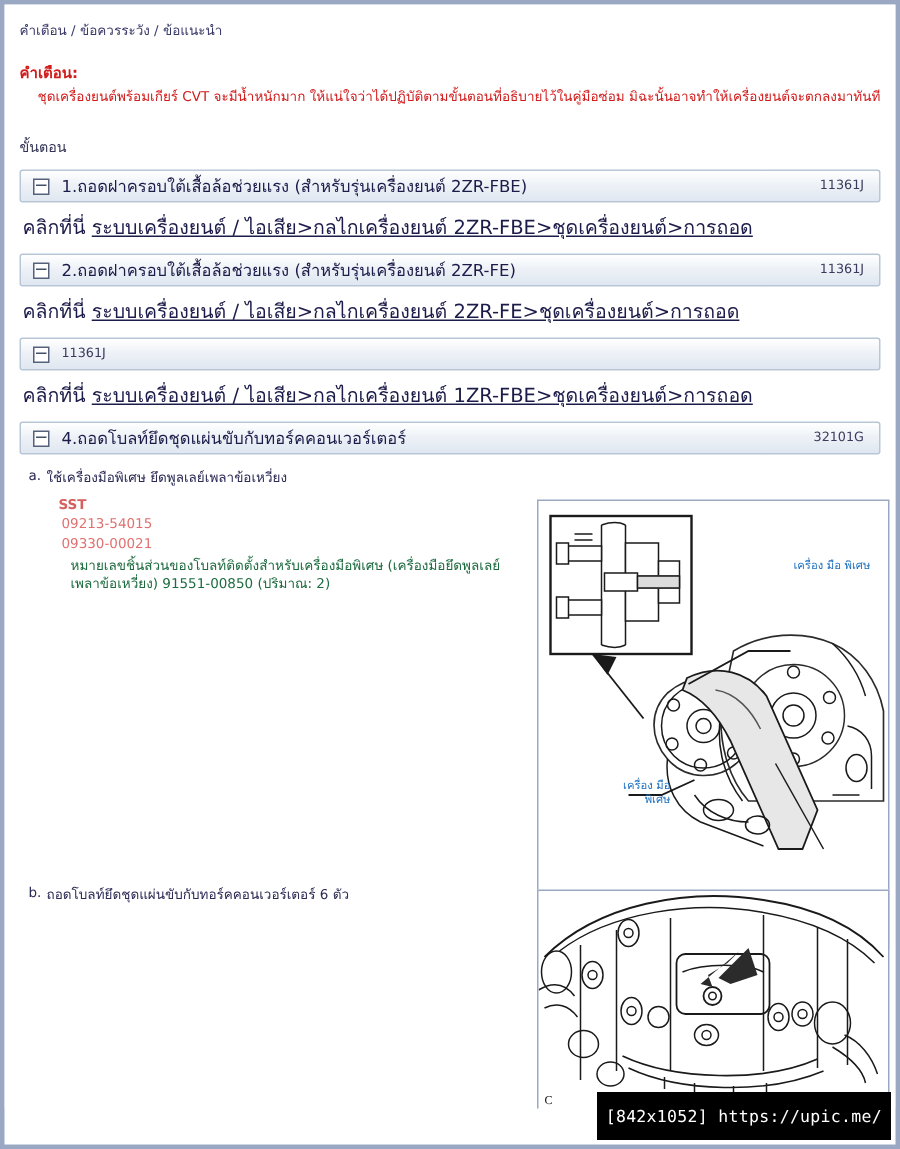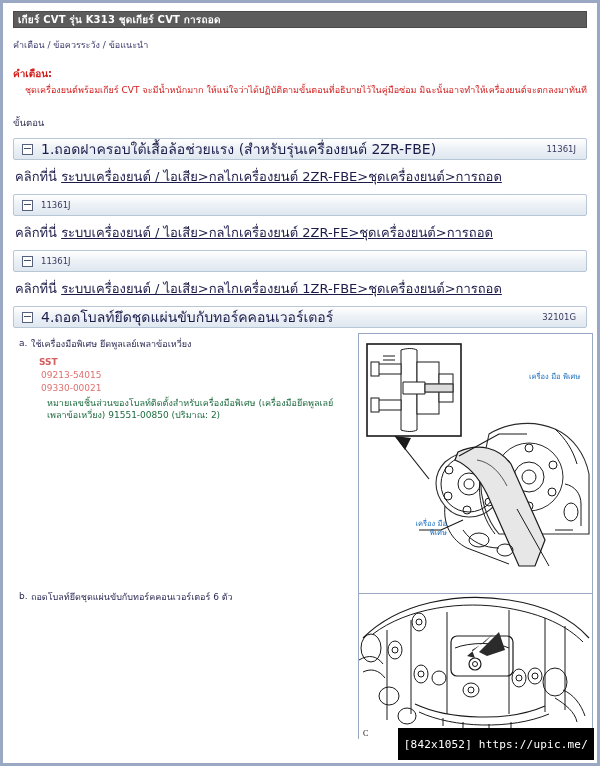--- a/index.html
+++ b/index.html
@@ -114,21 +114,21 @@
   .minus-icon::after {
     content: "";
     position: absolute;
     left: 1px;
     right: 1px;
     top: 3px;
     height: 1px;
     background: #44506a;
   }
   .step-title {
-    font-size: 14px;
+    font-size: 11px;
     color: #1c1c4a;
     white-space: nowrap;
     flex: 1 1 auto;
     overflow: hidden;
   }
   .step-code {
     font-size: 8.5px;
     color: #3a3a5c;
     white-space: nowrap;
     flex: 0 0 auto;
@@ -243,23 +243,20 @@
     box-sizing: border-box;
     letter-spacing: .2px;
   }
 </style>
 </head>
 <body>
 
 <div class="page">
   <div class="doc">
 
-    <div class="titlebar">
-      <span class="titlebar-text">เกียร์ CVT รุ่น K313  ชุดเกียร์ CVT  การถอด</span>
-    </div>
 
     <div class="breadcrumb">คำเตือน / ข้อควรระวัง / ข้อแนะนำ</div>
 
     <div class="warnbox">
       <div class="warn-title">คำเตือน:</div>
       <div class="warn-body">ชุดเครื่องยนต์พร้อมเกียร์ CVT จะมีน้ำหนักมาก ให้แน่ใจว่าได้ปฏิบัติตามขั้นตอนที่อธิบายไว้ในคู่มือซ่อม มิฉะนั้นอาจทำให้เครื่องยนต์จะตกลงมาทันที</div>
     </div>
 
     <div class="steps-label">ขั้นตอน</div>
 
@@ -270,20 +267,21 @@
         <span class="step-title">1.ถอดฝาครอบใต้เสื้อล้อช่วยแรง (สำหรับรุ่นเครื่องยนต์ 2ZR-FBE)</span>
         <span class="step-code">11361J</span>
       </div>
       <div class="step-link">
         <span class="lead">คลิกที่นี่</span>
         <span class="lnk">ระบบเครื่องยนต์ / ไอเสีย&gt;กลไกเครื่องยนต์ 2ZR-FBE&gt;ชุดเครื่องยนต์&gt;การถอด</span>
       </div>
 
       <div class="step-row">
         <span class="minus-icon"></span>
+        <span class="step-title">2.ถอดฝาครอบใต้เสื้อล้อช่วยแรง (สำหรับรุ่นเครื่องยนต์ 2ZR-FE)</span>
         <span class="step-code">11361J</span>
       </div>
       <div class="step-link">
         <span class="lead">คลิกที่นี่</span>
         <span class="lnk">ระบบเครื่องยนต์ / ไอเสีย&gt;กลไกเครื่องยนต์ 2ZR-FE&gt;ชุดเครื่องยนต์&gt;การถอด</span>
       </div>
 
       <div class="step-row">
         <span class="minus-icon"></span>
         <span class="step-code">11361J</span>

